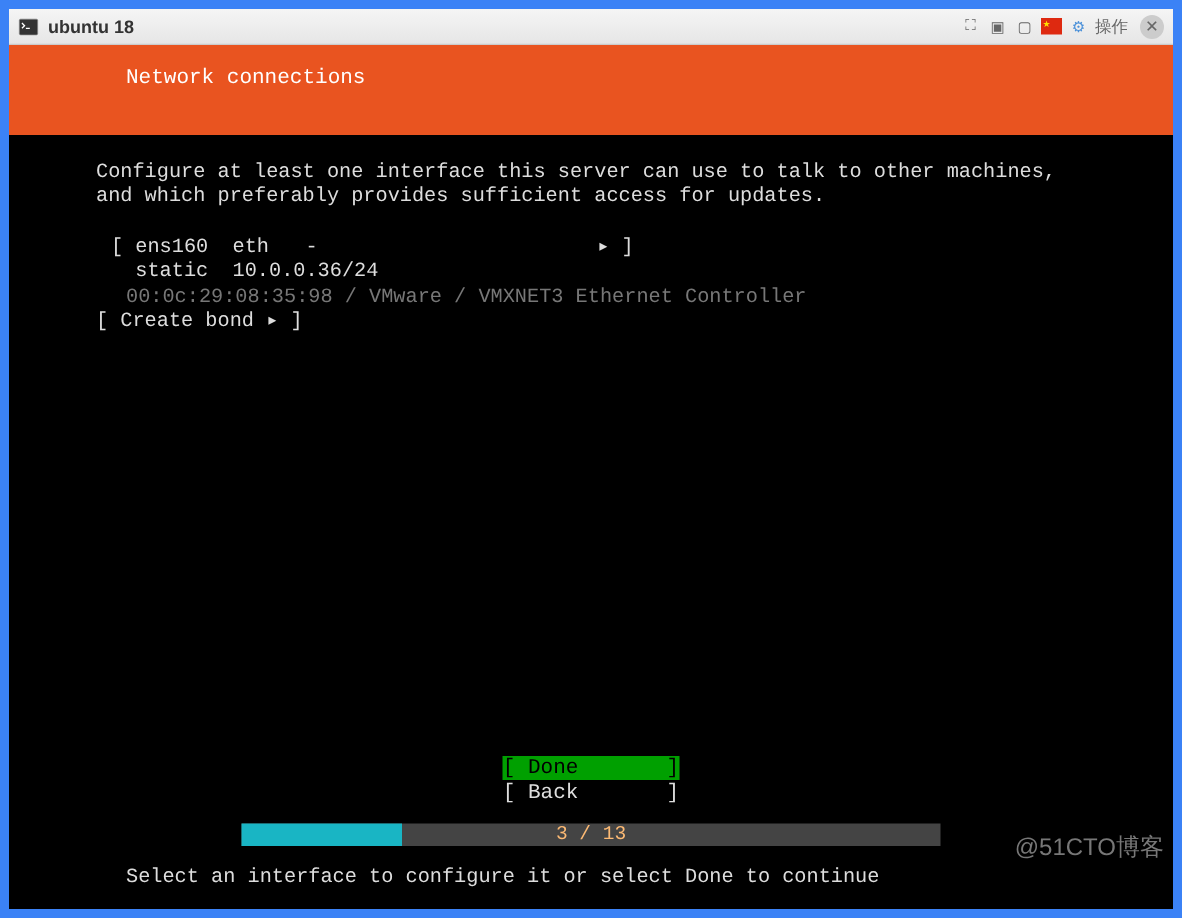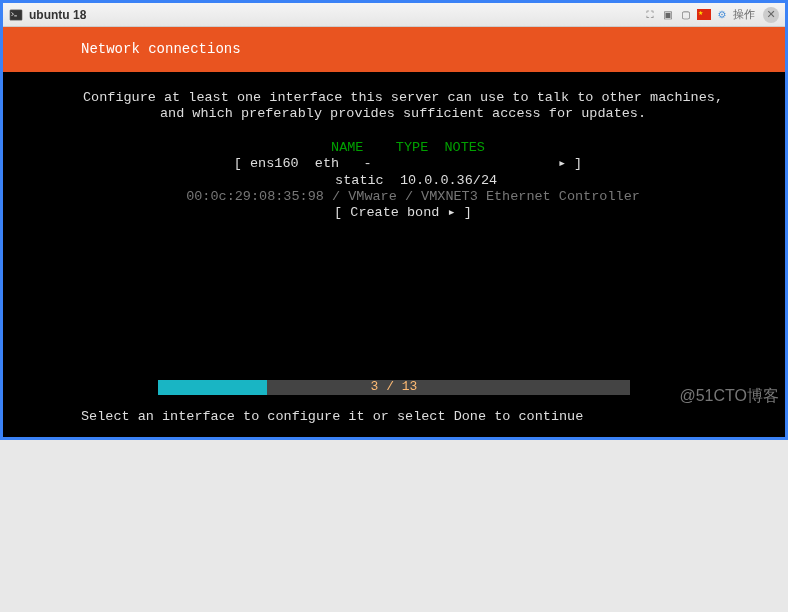--- a/index.html
+++ b/index.html
@@ -10,23 +10,23 @@
     body {
       width: 788px;
       height: 612px;
       background: #e8e8e8;
       font-family: monospace;
       position: relative;
       overflow: hidden;
     }
     .window {
       width: 788px;
-      height: 440px;
+      height: 612px;
       background: #ffffff;
-      border: 3px solid #3b82f6;
+      border: 6px solid #3b82f6;
       position: relative;
     }
     .titlebar {
       height: 24px;
       background: linear-gradient(to bottom, #f5f5f5, #e6e6e6);
       border-bottom: 1px solid #ccc;
       display: flex;
       align-items: center;
       padding: 0 6px;
       font-family: Arial, sans-serif;
@@ -102,26 +102,25 @@
       bottom: 0;
       background: #000000;
       font-family: "Courier New", monospace;
       font-size: 13.5px;
       color: #cccccc;
       line-height: 1.2;
     }
     .header-bar {
       background: #e95420;
       color: #ffffff;
-      padding: 14px 0 14px 78px;
+      padding: 14px 0 29px 78px;
       font-size: 14px;
     }
     .content {
-      padding: 18px 60px 0 78px;
-      text-align: center;
+      padding: 18px 60px 0 58px;
     }
     .desc {
       color: #dddddd;
       margin-bottom: 18px;
       white-space: pre-wrap;
     }
     .iface-table {
       margin-left: 10px;
     }
     .table-header {
@@ -235,30 +234,31 @@
   </div>
 
   <div class="console">
     <div class="header-bar">Network connections</div>
 
     <div class="content">
       <div class="desc">Configure at least one interface this server can use to talk to other machines,
 and which preferably provides sufficient access for updates.</div>
 
       <div class="iface-table">
-        <div class="table-row"><span class="table-header">NAME</span>    <span class="table-header">TYPE</span>  <span class="table-header">NOTES</span></div>
         <div class="table-row"><span class="row-bracket">[ </span><span>ens160</span>  <span>eth</span>   <span>-</span>                       <span class="arrow">▸</span><span class="row-bracket"> ]</span></div>
         <div class="table-row">  <span>static</span>  <span>10.0.0.36/24</span></div>
         <div class="hw-line">00:0c:29:08:35:98 / VMware / VMXNET3 Ethernet Controller</div>
       </div>
 
       <div class="create-bond">[ <span>Create bond</span> <span>▸</span> ]</div>
     </div>
 
     <div class="bottom-area">
+      <div class="buttons"><span class="btn-done">[ <span>Done</span>       ]</span>
+<span class="btn-back">[ <span>Back</span>       ]</span></div>
 
       <div class="progress-row">
         <div class="progress-bar">
           <div class="progress-fill"></div>
         </div>
         <div class="progress-text">3 / 13</div>
       </div>
 
       <div class="hint-line">Select an interface to configure it or select Done to continue</div>
     </div>

